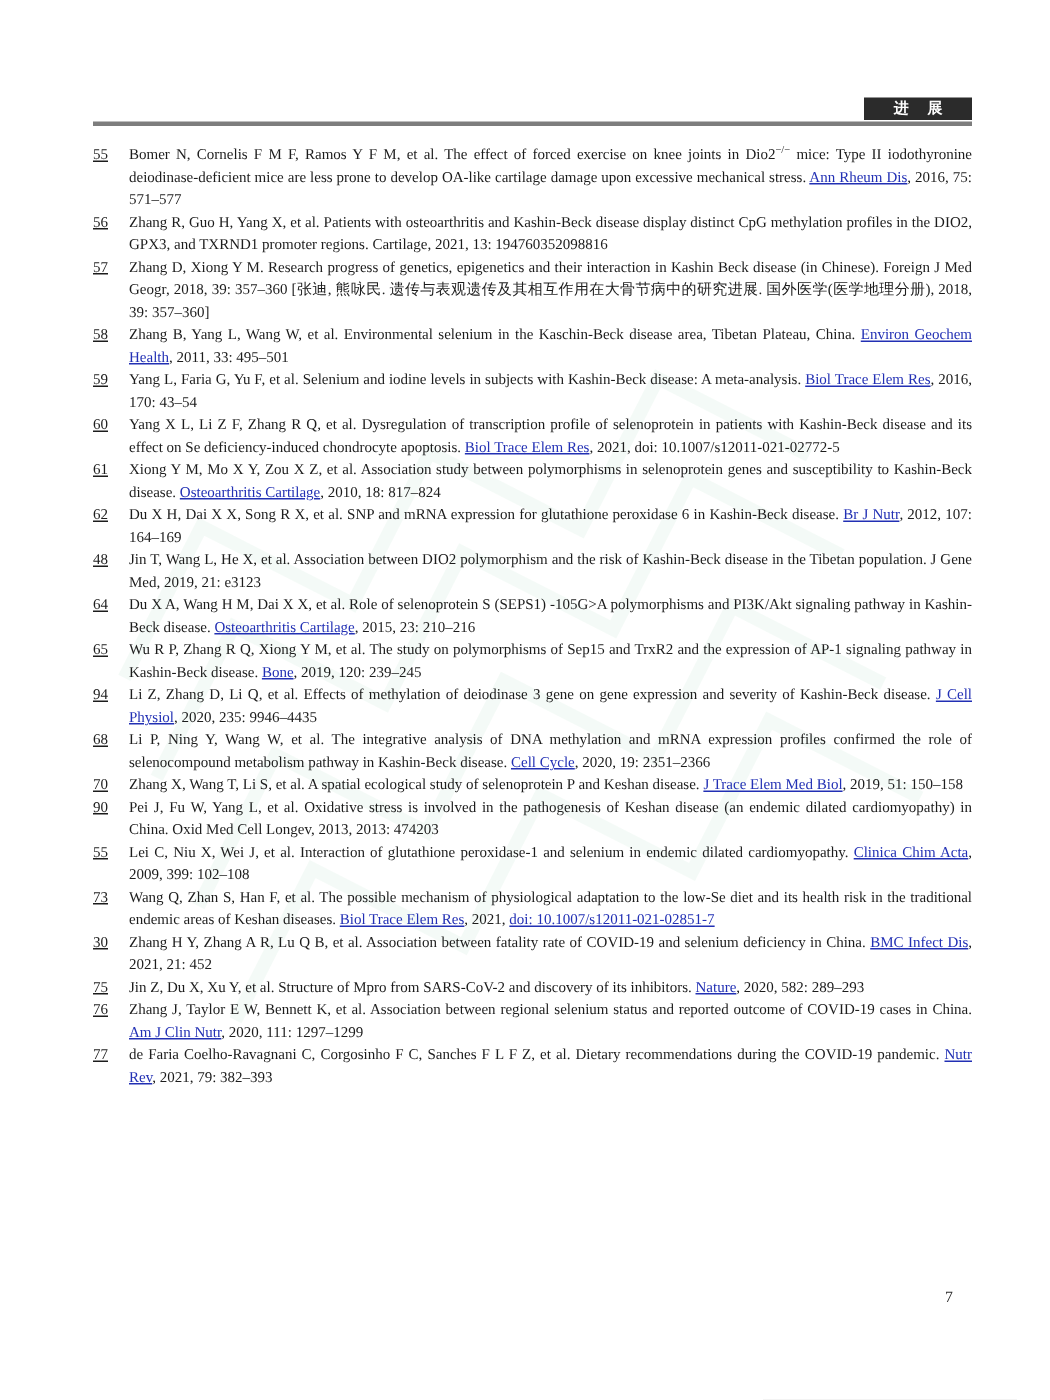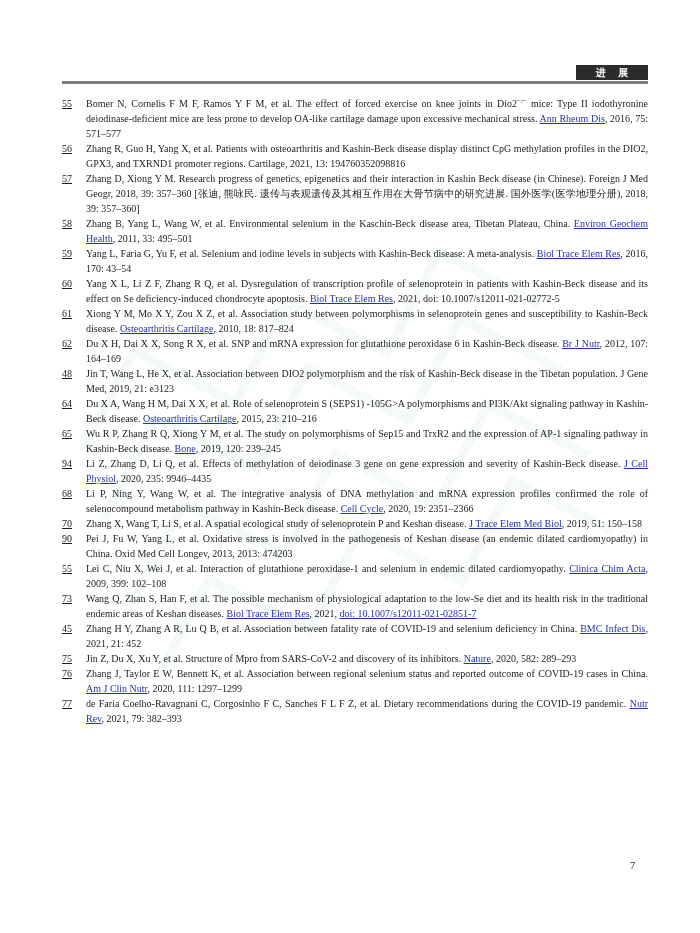--- a/index.html
+++ b/index.html
@@ -112,21 +112,21 @@
       <div class="ref"><span class="ref-num">62</span><span>Du X H, Dai X X, Song R X, et al. SNP and mRNA expression for glutathione peroxidase 6 in Kashin-Beck disease. </span><span class="ref-link">Br J Nutr</span><span>, 2012, 107: 164–169</span></div>
       <div class="ref"><span class="ref-num">48</span><span>Jin T, Wang L, He X, et al. Association between DIO2 polymorphism and the risk of Kashin-Beck disease in the Tibetan population. J Gene Med, 2019, 21: e3123</span></div>
       <div class="ref"><span class="ref-num">64</span><span>Du X A, Wang H M, Dai X X, et al. Role of selenoprotein S (SEPS1) -105G&gt;A polymorphisms and PI3K/Akt signaling pathway in Kashin-Beck disease. </span><span class="ref-link">Osteoarthritis Cartilage</span><span>, 2015, 23: 210–216</span></div>
       <div class="ref"><span class="ref-num">65</span><span>Wu R P, Zhang R Q, Xiong Y M, et al. The study on polymorphisms of Sep15 and TrxR2 and the expression of AP-1 signaling pathway in Kashin-Beck disease. </span><span class="ref-link">Bone</span><span>, 2019, 120: 239–245</span></div>
       <div class="ref"><span class="ref-num">94</span><span>Li Z, Zhang D, Li Q, et al. Effects of methylation of deiodinase 3 gene on gene expression and severity of Kashin-Beck disease. </span><span class="ref-link">J Cell Physiol</span><span>, 2020, 235: 9946–4435</span></div>
       <div class="ref"><span class="ref-num">68</span><span>Li P, Ning Y, Wang W, et al. The integrative analysis of DNA methylation and mRNA expression profiles confirmed the role of selenocompound metabolism pathway in Kashin-Beck disease. </span><span class="ref-link">Cell Cycle</span><span>, 2020, 19: 2351–2366</span></div>
       <div class="ref"><span class="ref-num">70</span><span>Zhang X, Wang T, Li S, et al. A spatial ecological study of selenoprotein P and Keshan disease. </span><span class="ref-link">J Trace Elem Med Biol</span><span>, 2019, 51: 150–158</span></div>
       <div class="ref"><span class="ref-num">90</span><span>Pei J, Fu W, Yang L, et al. Oxidative stress is involved in the pathogenesis of Keshan disease (an endemic dilated cardiomyopathy) in China. Oxid Med Cell Longev, 2013, 2013: 474203</span></div>
       <div class="ref"><span class="ref-num">55</span><span>Lei C, Niu X, Wei J, et al. Interaction of glutathione peroxidase-1 and selenium in endemic dilated cardiomyopathy. </span><span class="ref-link">Clinica Chim Acta</span><span>, 2009, 399: 102–108</span></div>
       <div class="ref"><span class="ref-num">73</span><span>Wang Q, Zhan S, Han F, et al. The possible mechanism of physiological adaptation to the low-Se diet and its health risk in the traditional endemic areas of Keshan diseases. </span><span class="ref-link">Biol Trace Elem Res</span><span>, 2021, </span><span class="ref-link">doi: 10.1007/s12011-021-02851-7</span></div>
-      <div class="ref"><span class="ref-num">45</span><span>Zhang H Y, Zhang A R, Lu Q B, et al. Association between fatality rate of COVID-19 and selenium deficiency in China. </span><span class="ref-link">BMC Infect Dis</span><span>, 2021, 21: 452</span></div>
+      <div class="ref"><span class="ref-num">30</span><span>Zhang H Y, Zhang A R, Lu Q B, et al. Association between fatality rate of COVID-19 and selenium deficiency in China. </span><span class="ref-link">BMC Infect Dis</span><span>, 2021, 21: 452</span></div>
       <div class="ref"><span class="ref-num">75</span><span>Jin Z, Du X, Xu Y, et al. Structure of Mpro from SARS-CoV-2 and discovery of its inhibitors. </span><span class="ref-link">Nature</span><span>, 2020, 582: 289–293</span></div>
       <div class="ref"><span class="ref-num">76</span><span>Zhang J, Taylor E W, Bennett K, et al. Association between regional selenium status and reported outcome of COVID-19 cases in China. </span><span class="ref-link">Am J Clin Nutr</span><span>, 2020, 111: 1297–1299</span></div>
       <div class="ref"><span class="ref-num">77</span><span>de Faria Coelho-Ravagnani C, Corgosinho F C, Sanches F L F Z, et al. Dietary recommendations during the COVID-19 pandemic. </span><span class="ref-link">Nutr Rev</span><span>, 2021, 79: 382–393</span></div>
     </div>
 
   <div class="page-number">7</div>
 
 </div>
 
 </body></html>

